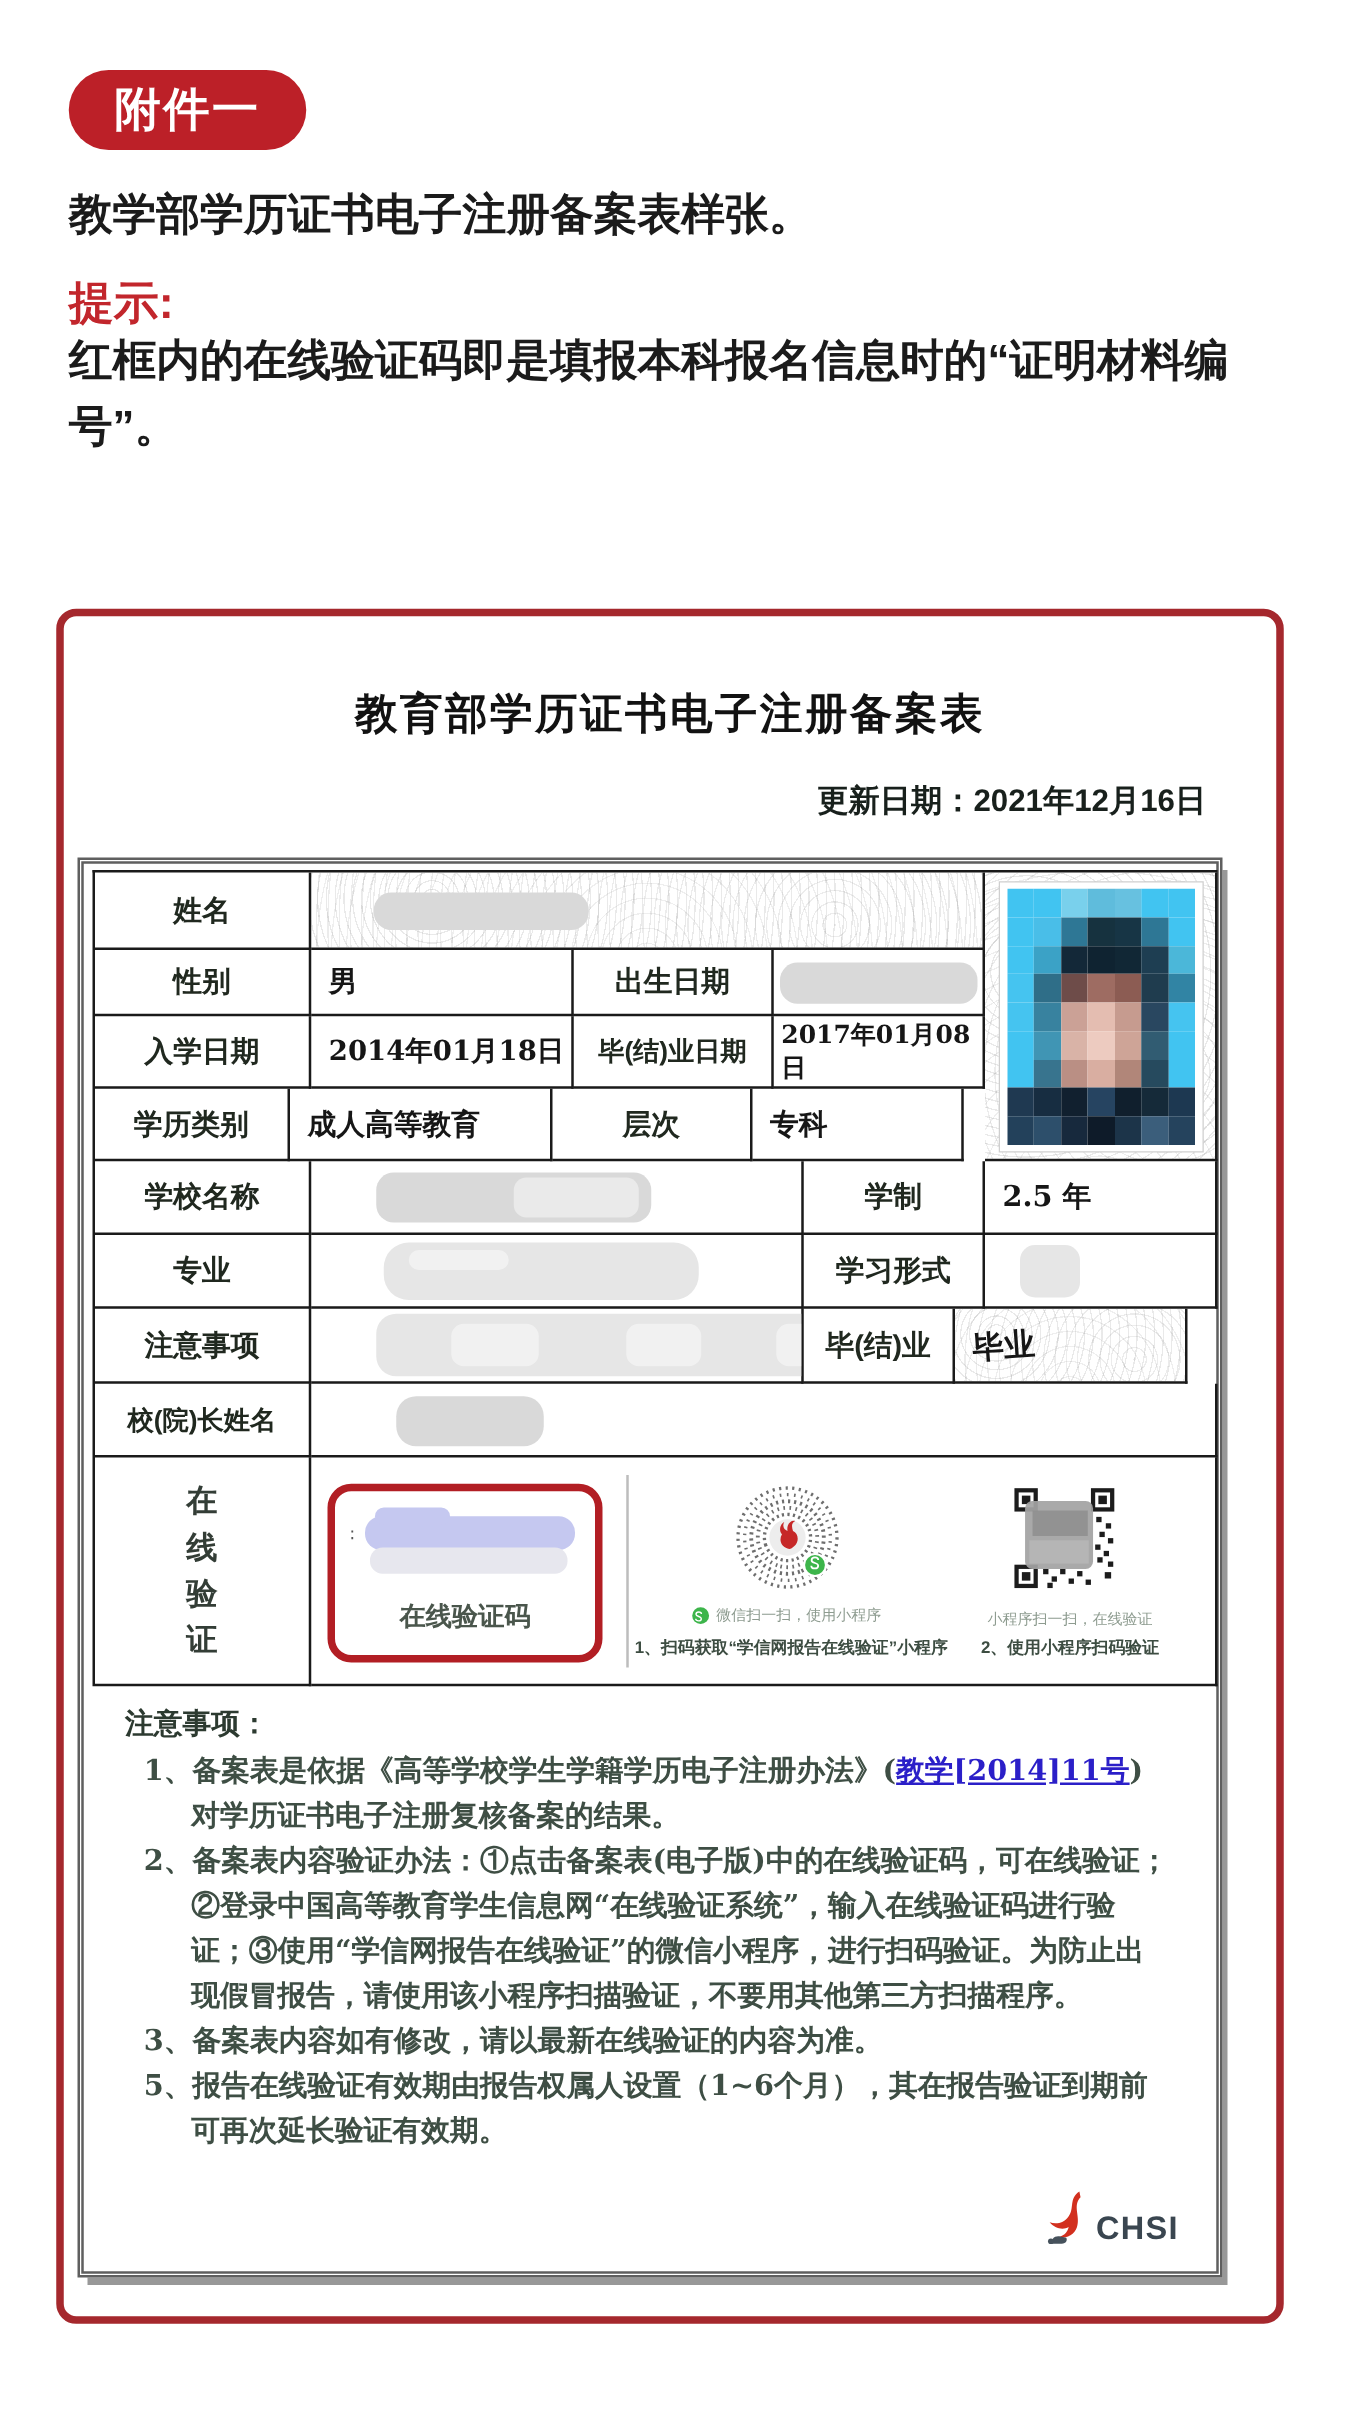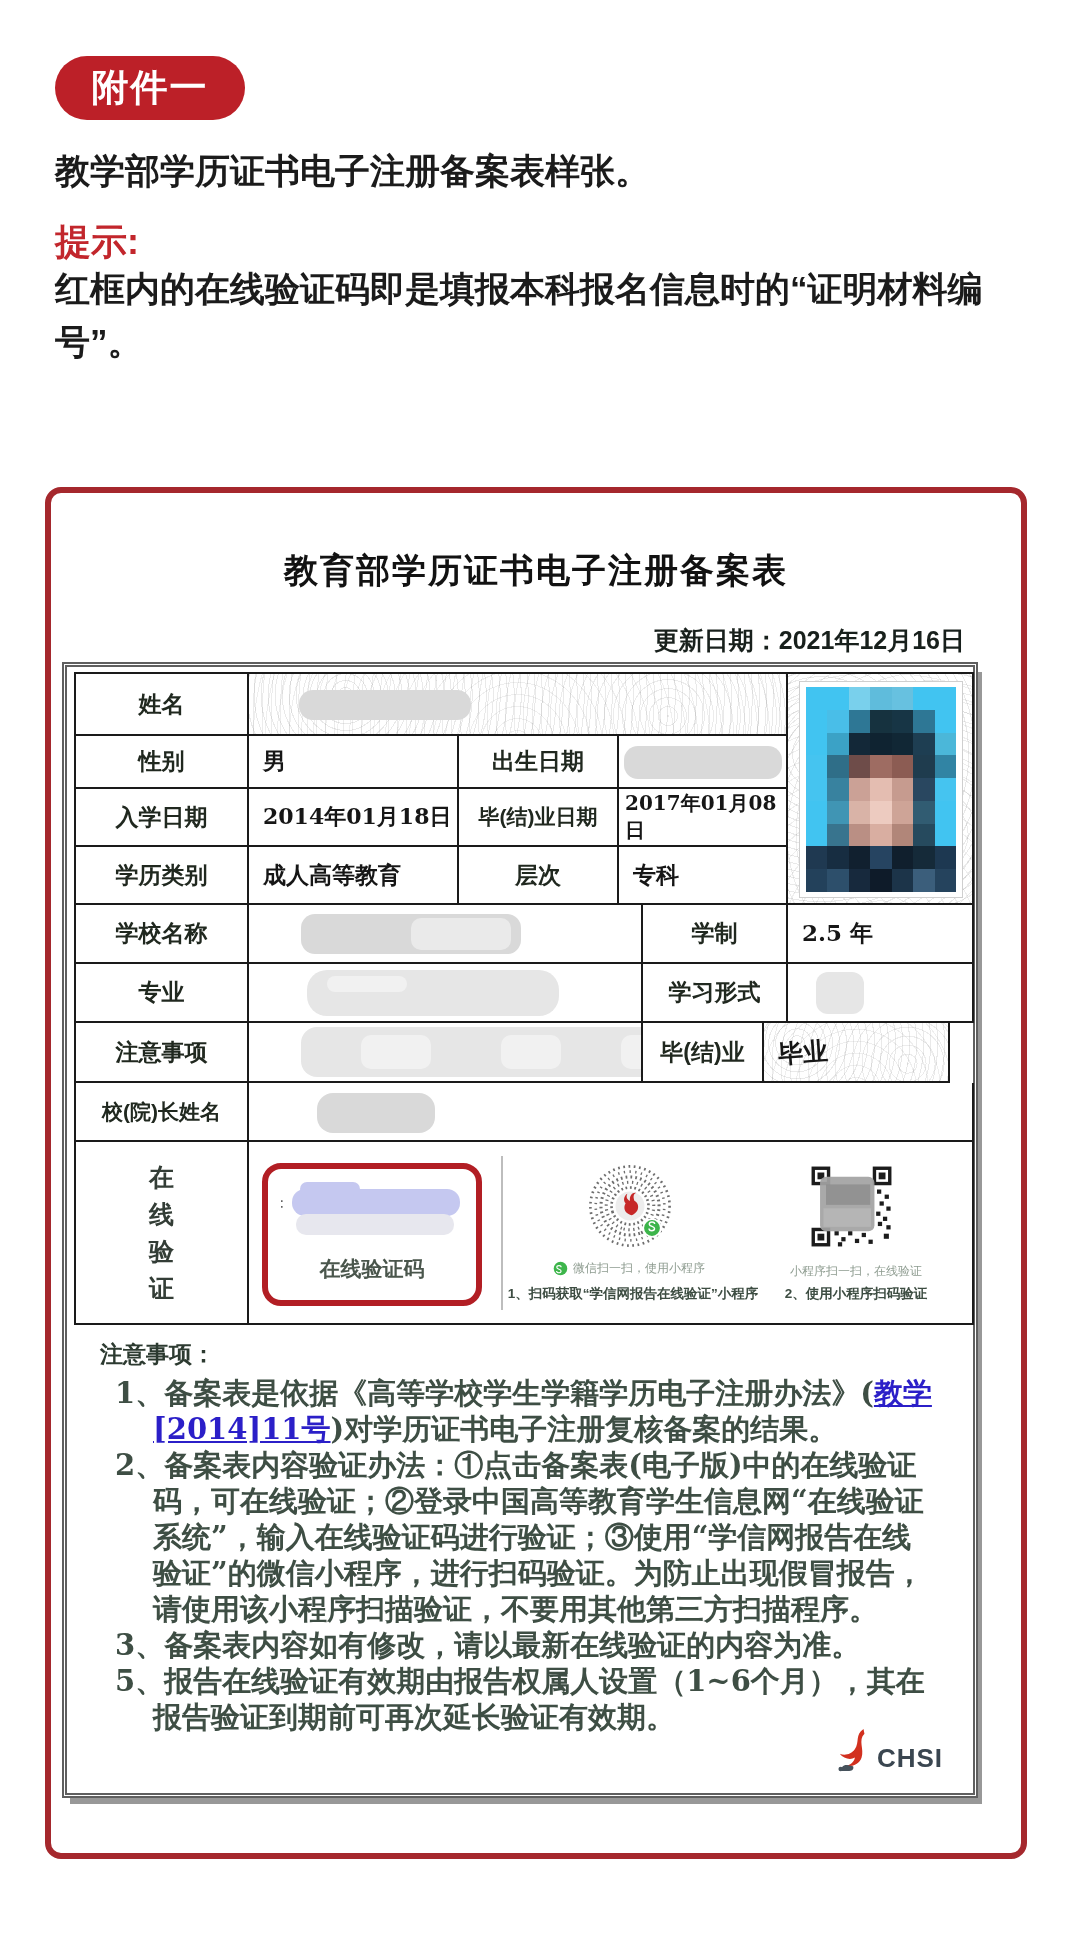--- a/index.html
+++ b/index.html
@@ -13,21 +13,21 @@
   .intro{left:55px;top:148px;font-size:35px;font-weight:600;color:#1b1b1b;}
   .tip-label{left:55px;top:218px;font-size:36px;font-weight:800;color:#C2262C;}
   .tip-text{left:55px;top:262px;width:945px;font-size:35px;line-height:53px;font-weight:600;color:#1b1b1b;}
 
   
   .red-frame{left:45px;top:487px;width:982px;height:1372px;border:6px solid #A5282D;border-radius:16px;background:#fff;}
   .cert-title{left:45px;top:548px;width:982px;text-align:center;font-size:34px;font-weight:800;color:#121212;letter-spacing:2px;}
   .update-date{top:624px;right:115px;font-size:25px;font-weight:700;color:#18201c;}
 
   
-  .cert-box{left:62px;top:662px;width:916px;height:1136px;border:5px double #5f5f5f;background:#fff;
+  .cert-box{left:62px;top:686px;width:916px;height:1136px;border:5px double #5f5f5f;background:#fff;
             box-shadow:6px 8px 0 -2px #989898;}
 
   
   .tbl{position:absolute;left:7px;top:5px;width:898px;border-top:2px solid #1a1a1a;border-left:2px solid #1a1a1a;}
   .trow{display:flex;width:712px;}
   .trow.full{width:898px;}
   .cell{box-sizing:border-box;border-right:2px solid #1a1a1a;border-bottom:2px solid #1a1a1a;
         display:flex;align-items:center;overflow:hidden;position:relative;}
   .lab{justify-content:center;font-size:23px;font-weight:700;color:#20281f;text-align:center;}
   .lab.small{font-size:21px;}
@@ -57,21 +57,21 @@
   .vb-colon{position:absolute;left:12px;top:32px;width:5px;height:14px;color:#555;font-size:14px;line-height:7px;}
   .vb-caption{position:absolute;left:0;bottom:17px;width:100%;text-align:center;font-size:21px;font-weight:600;color:#4a564c;
               font-family:"DejaVu Serif","Liberation Serif",serif;}
   .v-divider{position:absolute;left:252px;top:14px;width:2px;height:154px;background:#bdbdbd;}
   .qr-caption{position:absolute;text-align:center;color:#8e9c90;font-size:12px;display:flex;align-items:center;justify-content:center;gap:5px;}
   .qr-step{position:absolute;text-align:center;font-size:13.5px;font-weight:700;color:#3d4d42;}
 
   
   .notes-head{position:absolute;left:33px;top:672px;font-size:23px;font-weight:800;color:#2c3a30;
               font-family:"DejaVu Serif","Liberation Serif",serif;}
-  .notes{position:absolute;left:48px;top:708px;width:820px;font-size:29px;line-height:36px;font-weight:600;color:#3e4e44;
+  .notes{position:absolute;left:48px;top:708px;width:820px;font-size:23px;line-height:36px;font-weight:600;color:#3e4e44;
          font-family:"DejaVu Serif","Liberation Serif",serif;}
   .notes p{margin:0;padding-left:38px;text-indent:-38px;}
   .doc-link{color:#2B1FC8;text-decoration:underline;cursor:pointer;}
 
   
   .chsi{position:absolute;right:30px;bottom:20px;display:flex;align-items:flex-end;gap:4px;}
   .chsi-text{font-size:26px;font-weight:800;color:#3a4650;letter-spacing:1px;line-height:30px;}
 </style>
 </head>
 <body>
@@ -111,21 +111,21 @@
       </div>
 
       <div class="trow" style="height:58px">
         <div class="cell lab" style="width:173px">入学日期</div>
         <div class="cell val" style="width:210px;font-size:22px">2014年01月18日</div>
         <div class="cell lab small" style="width:160px">毕(结)业日期</div>
         <div class="cell val" style="width:169px;font-size:20px;padding-left:6px">2017年01月08日</div>
       </div>
 
       <div class="trow" style="height:58px">
-        <div class="cell lab" style="width:173px">学历类别</div>
+        <div class="cell lab" style="width:156px">学历类别</div>
         <div class="cell val" style="width:210px">成人高等教育</div>
         <div class="cell lab" style="width:160px">层次</div>
         <div class="cell val" style="width:169px">专科</div>
       </div>
 
       <div class="photo-cell pattern">
         <div class="photo-frame">
           <div class="mosaic">
               <div style="background: rgb(65, 196, 241);"></div>
               <div style="background: rgb(65, 196, 241);"></div>

